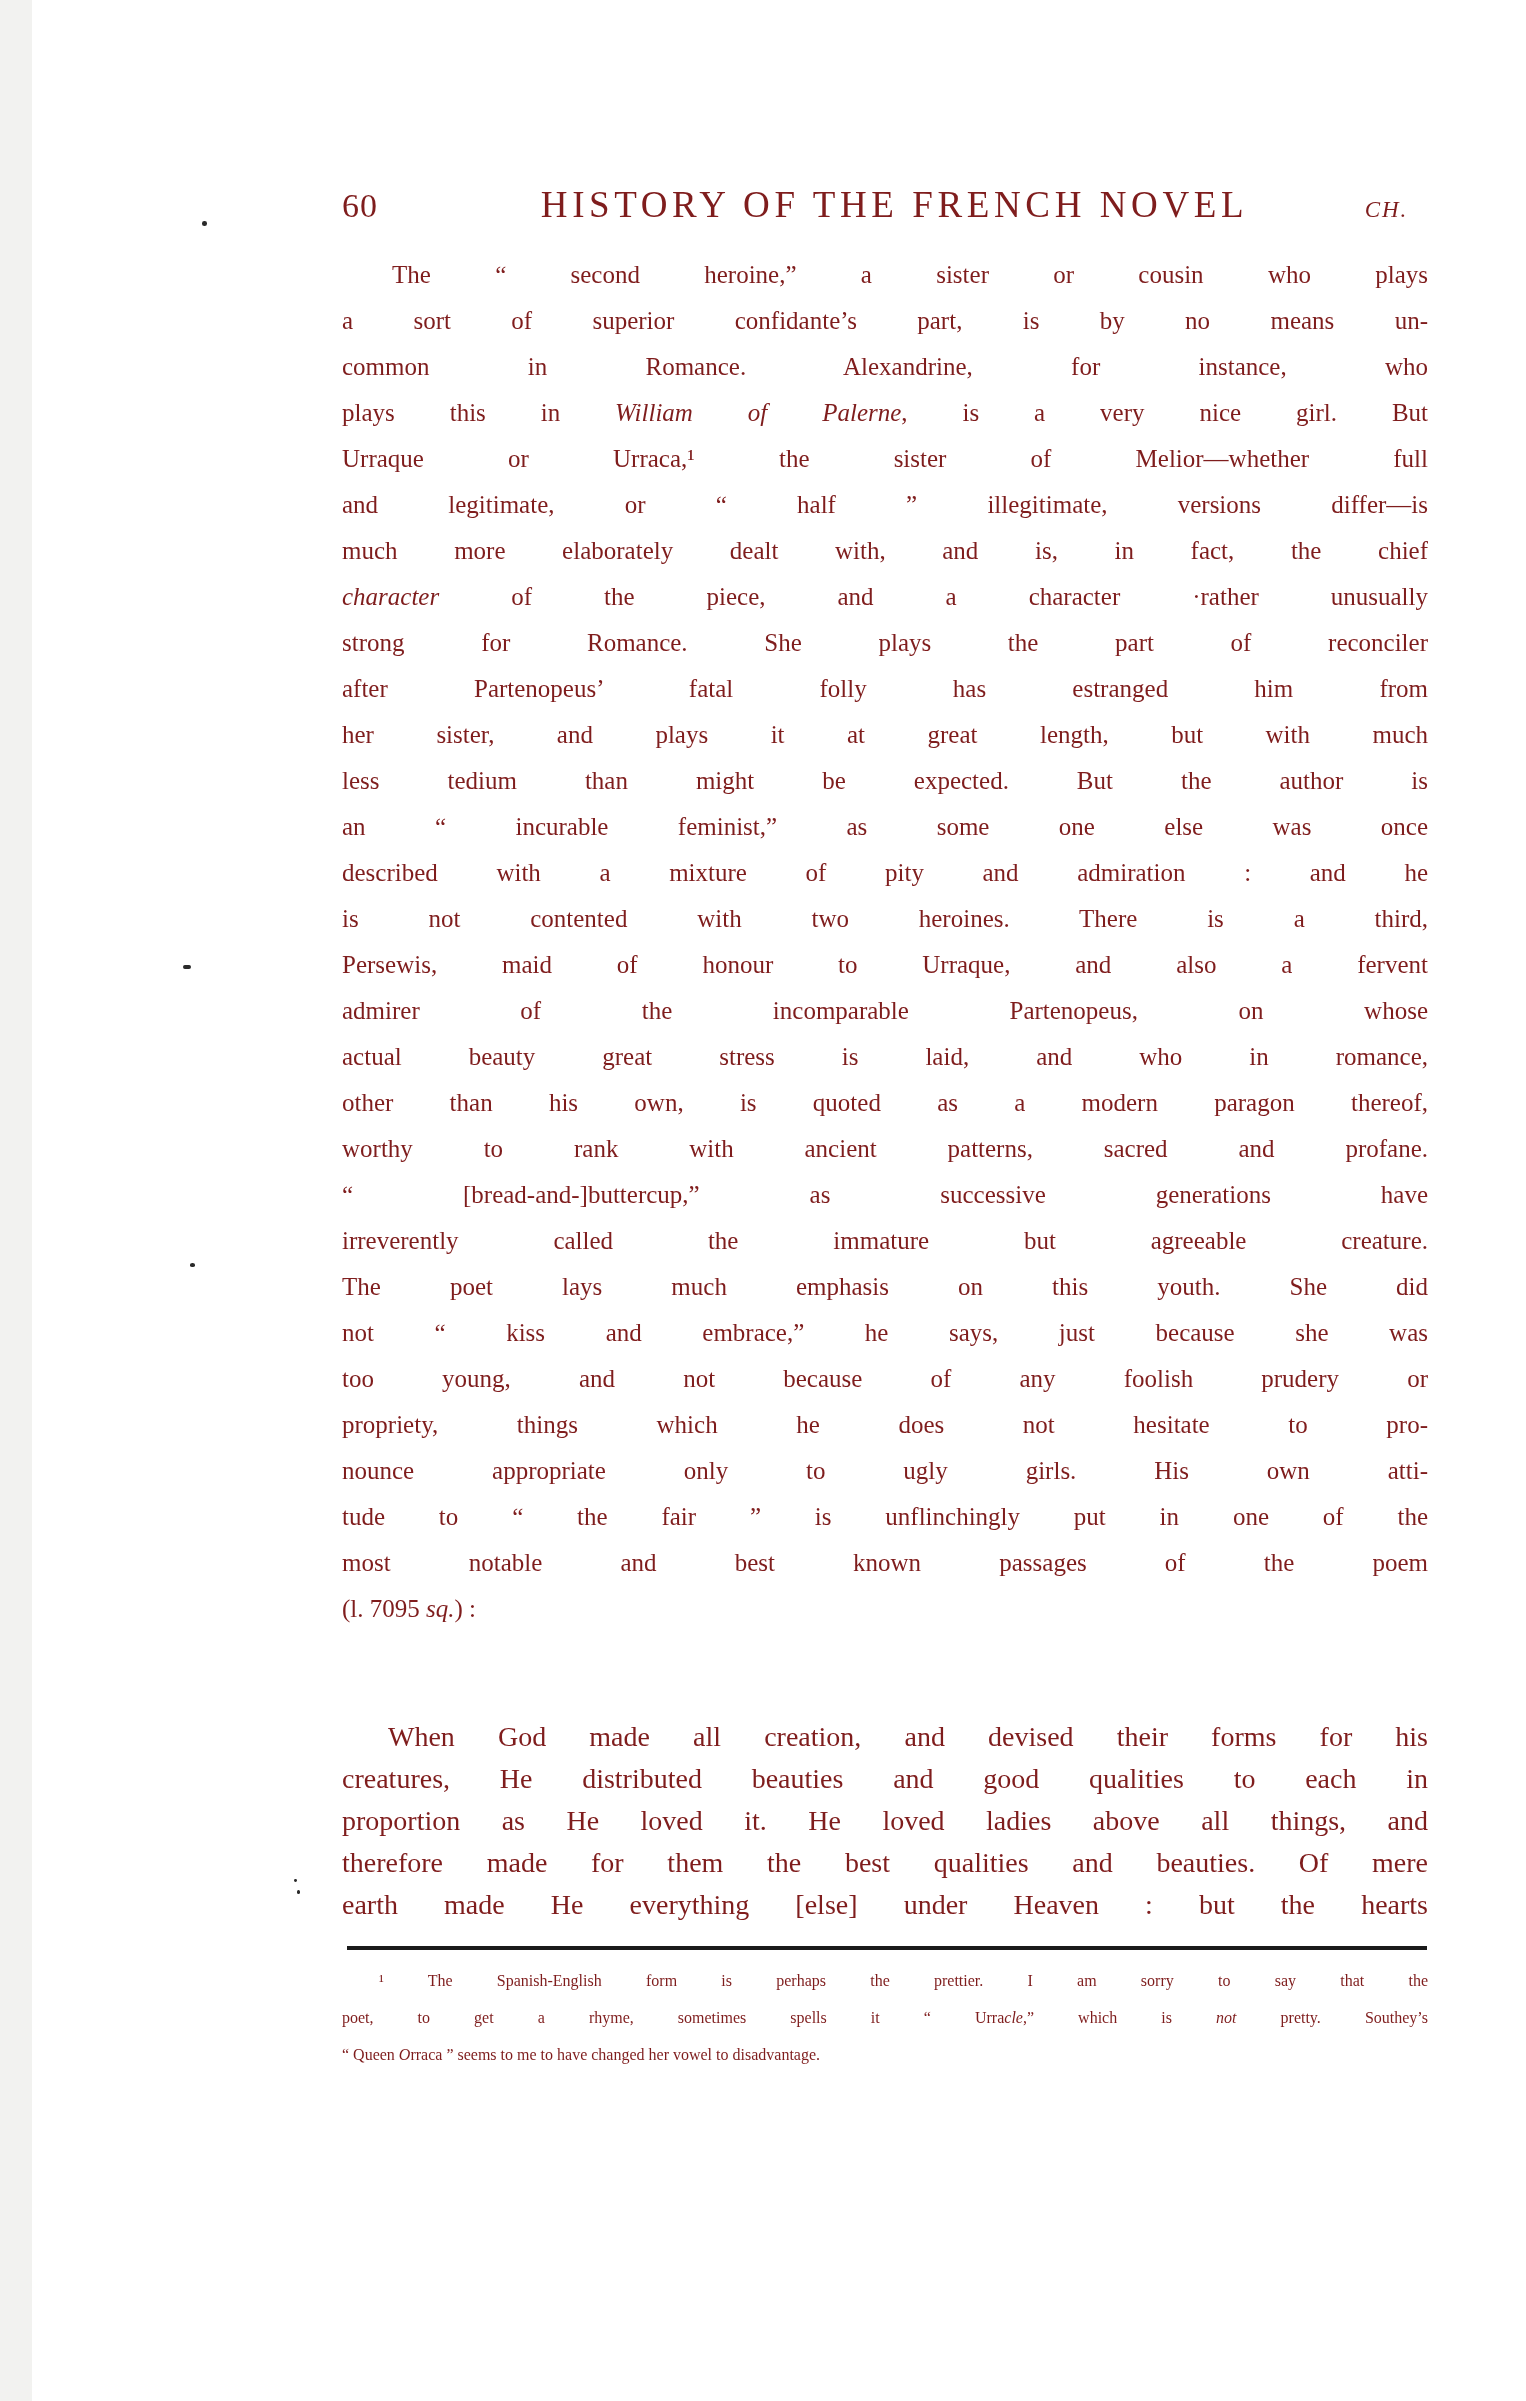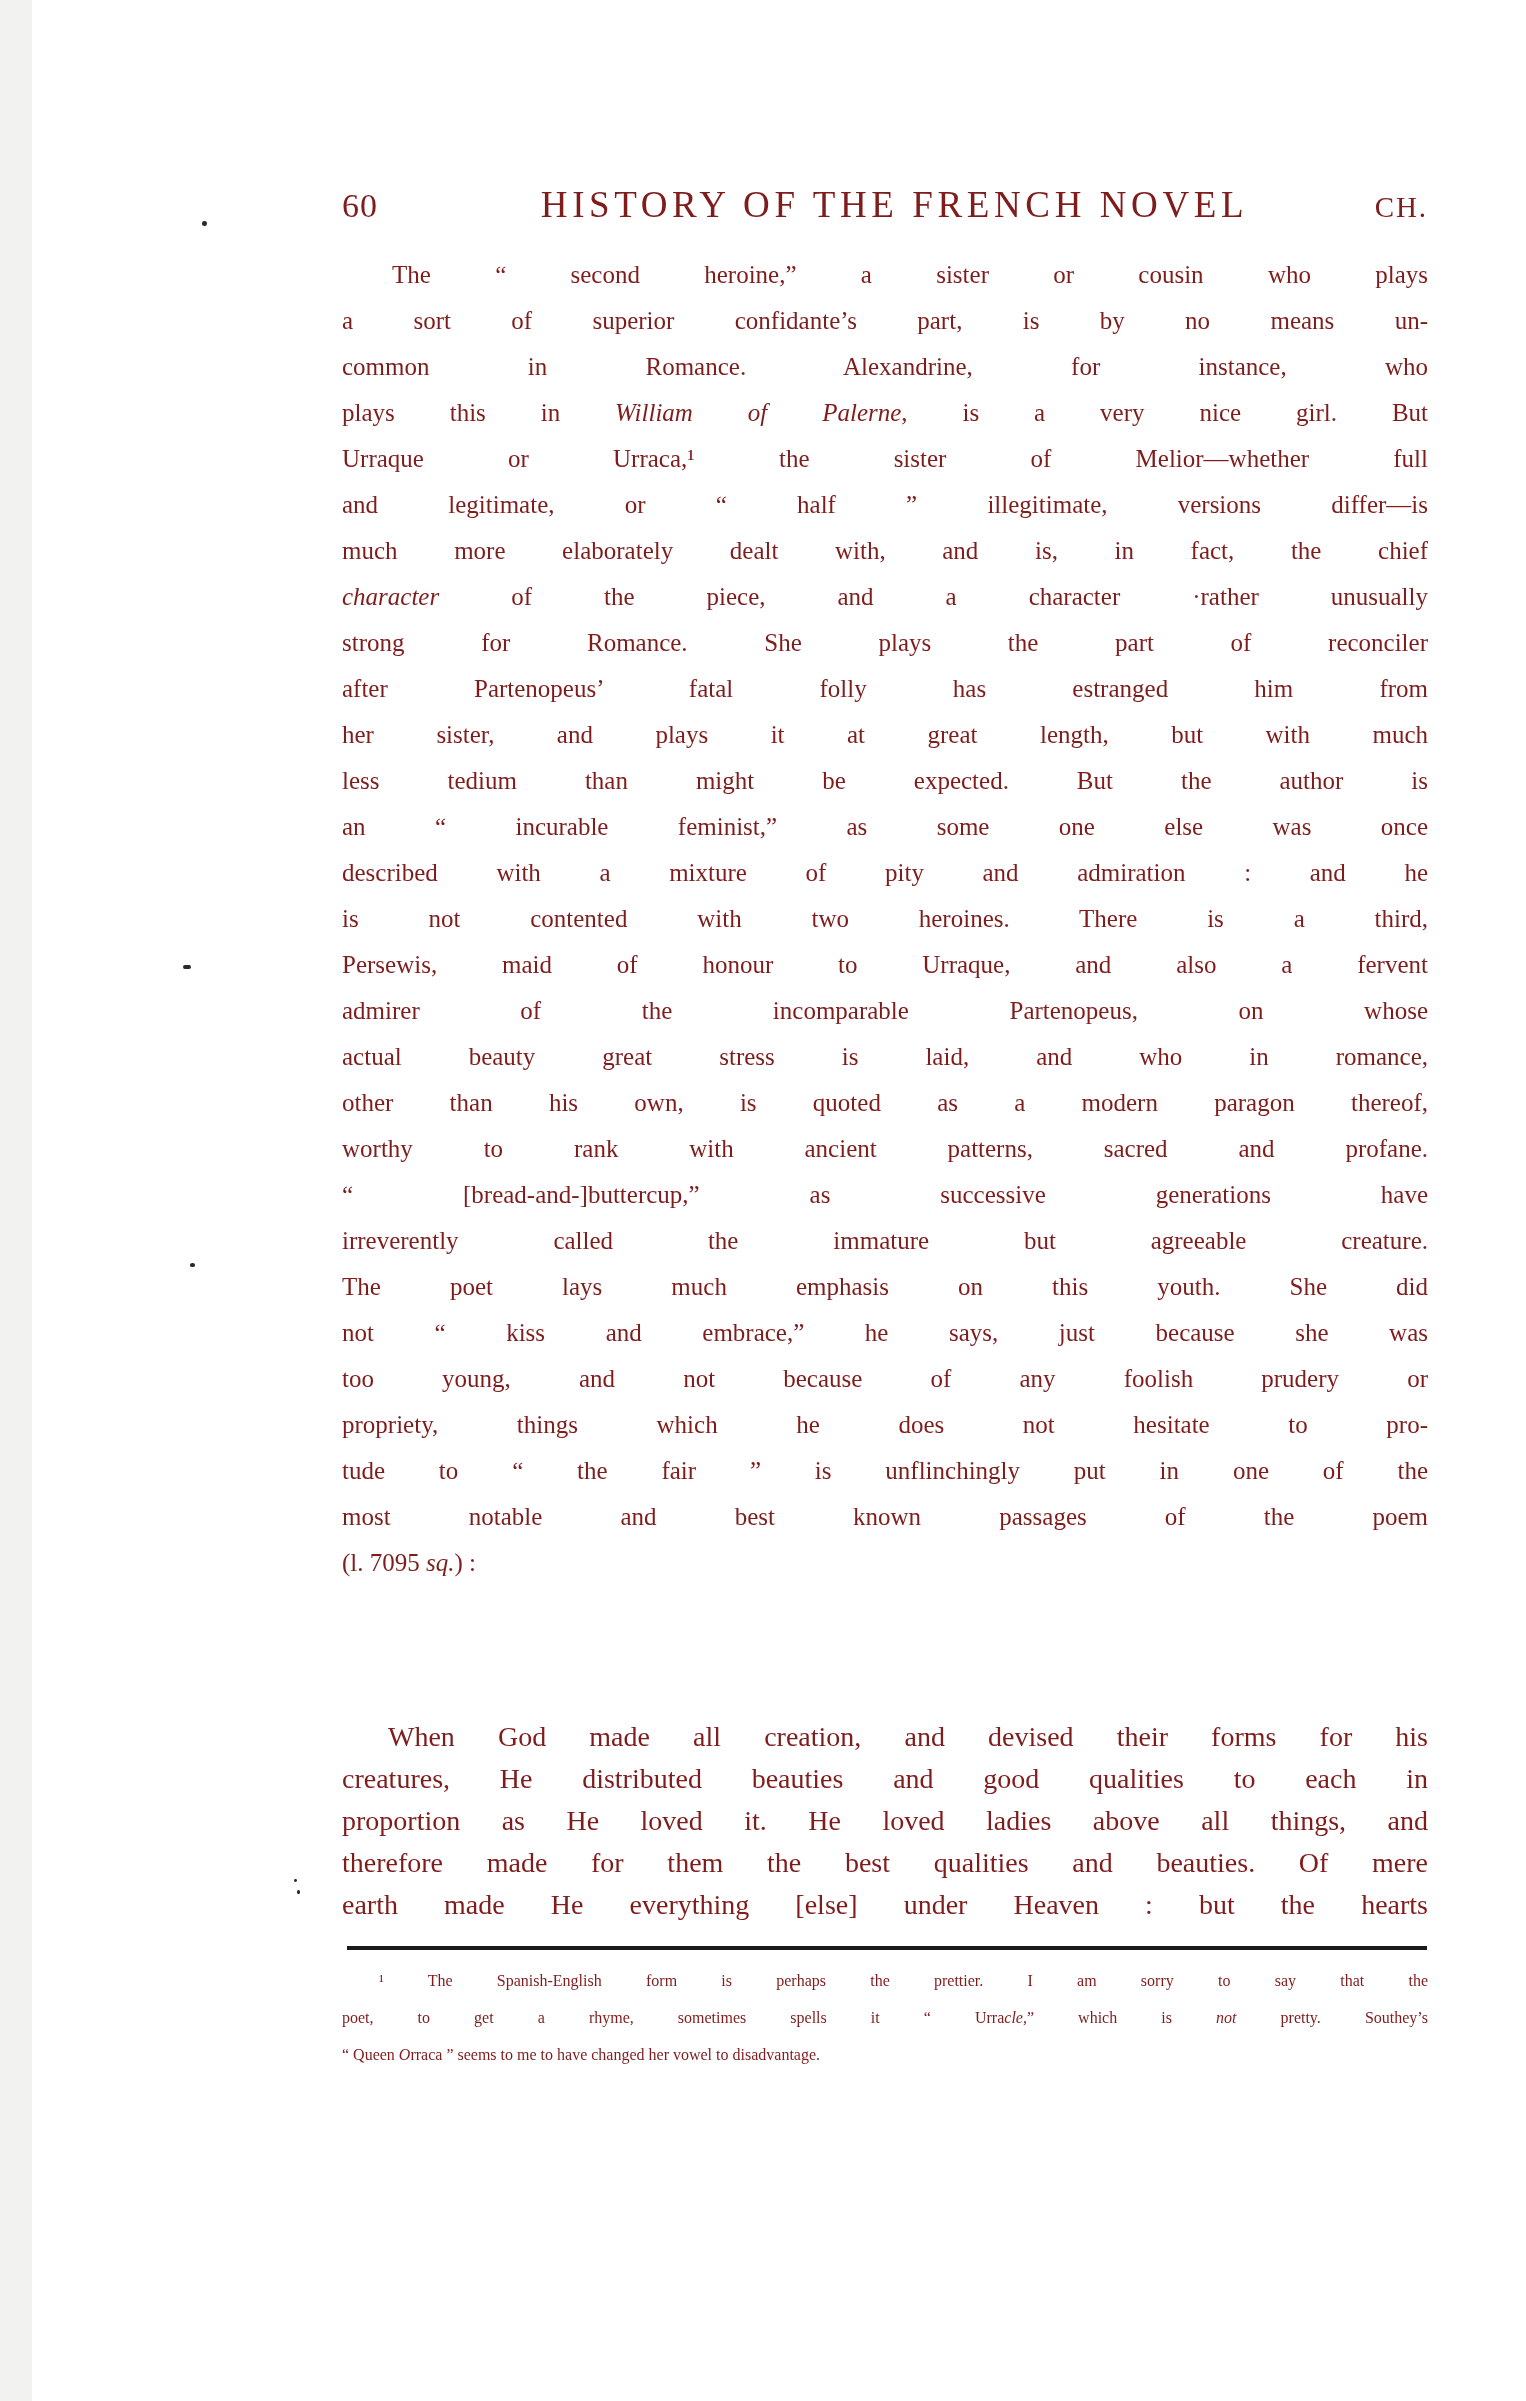--- a/index.html
+++ b/index.html
@@ -10,21 +10,21 @@
     overflow:hidden;
     margin-left:32px;
   }
   
   .runhead{
     position:absolute;left:310px;top:183px;width:1086px;
     display:flex;align-items:baseline;
   }
   .pagenum{font-size:34px;letter-spacing:0.9px;width:102px;}
   .runtitle{flex:1;text-align:center;font-size:37px;letter-spacing:4.6px;white-space:nowrap;}
-  .chmark{font-size:29px;letter-spacing:1.9px;width:83px;text-align:right;}
+  .chmark{font-size:23px;letter-spacing:1.9px;width:83px;text-align:center;font-style:italic;}
 
   
   .block{position:absolute;left:310px;width:1086px;}
   .body-block{top:252px;font-size:25px;}
   .body-block .line{height:46px;line-height:46px;}
   .quote-block{top:1716px;font-size:28px;}
   .quote-block .line{height:42px;line-height:42px;}
   .fn-block{top:1962px;font-size:16px;}
   .fn-block .line{height:37px;line-height:37px;}
 
@@ -84,20 +84,21 @@
       <div class="line">admirer of the incomparable Partenopeus, on whose</div>
       <div class="line">actual beauty great stress is laid, and who in romance,</div>
       <div class="line">other than his own, is quoted as a modern paragon thereof,</div>
       <div class="line">worthy to rank with ancient patterns, sacred and profane.</div>
       <div class="line">“ [bread-and-]buttercup,” as successive generations have</div>
       <div class="line">irreverently called the immature but agreeable creature.</div>
       <div class="line">The poet lays much emphasis on this youth.  She did</div>
       <div class="line">not “ kiss and embrace,” he says, just because she was</div>
       <div class="line">too young, and not because of any foolish prudery or</div>
       <div class="line">propriety, things which he does not hesitate to pro-</div>
+      <div class="line">nounce appropriate only to ugly girls.  His own atti-</div>
       <div class="line">tude to “ the fair ” is unflinchingly put in one of the</div>
       <div class="line">most notable and best known passages of the poem</div>
       <div class="line noj">(l. 7095 <em>sq.</em>) :</div>
     </div>
 
   <div class="block quote-block">
 
   <div class="line indent">When God made all creation, and devised their forms for his</div>
       <div class="line">creatures, He distributed beauties and good qualities to each in</div>
       <div class="line">proportion as He loved it.  He loved ladies above all things, and</div>

